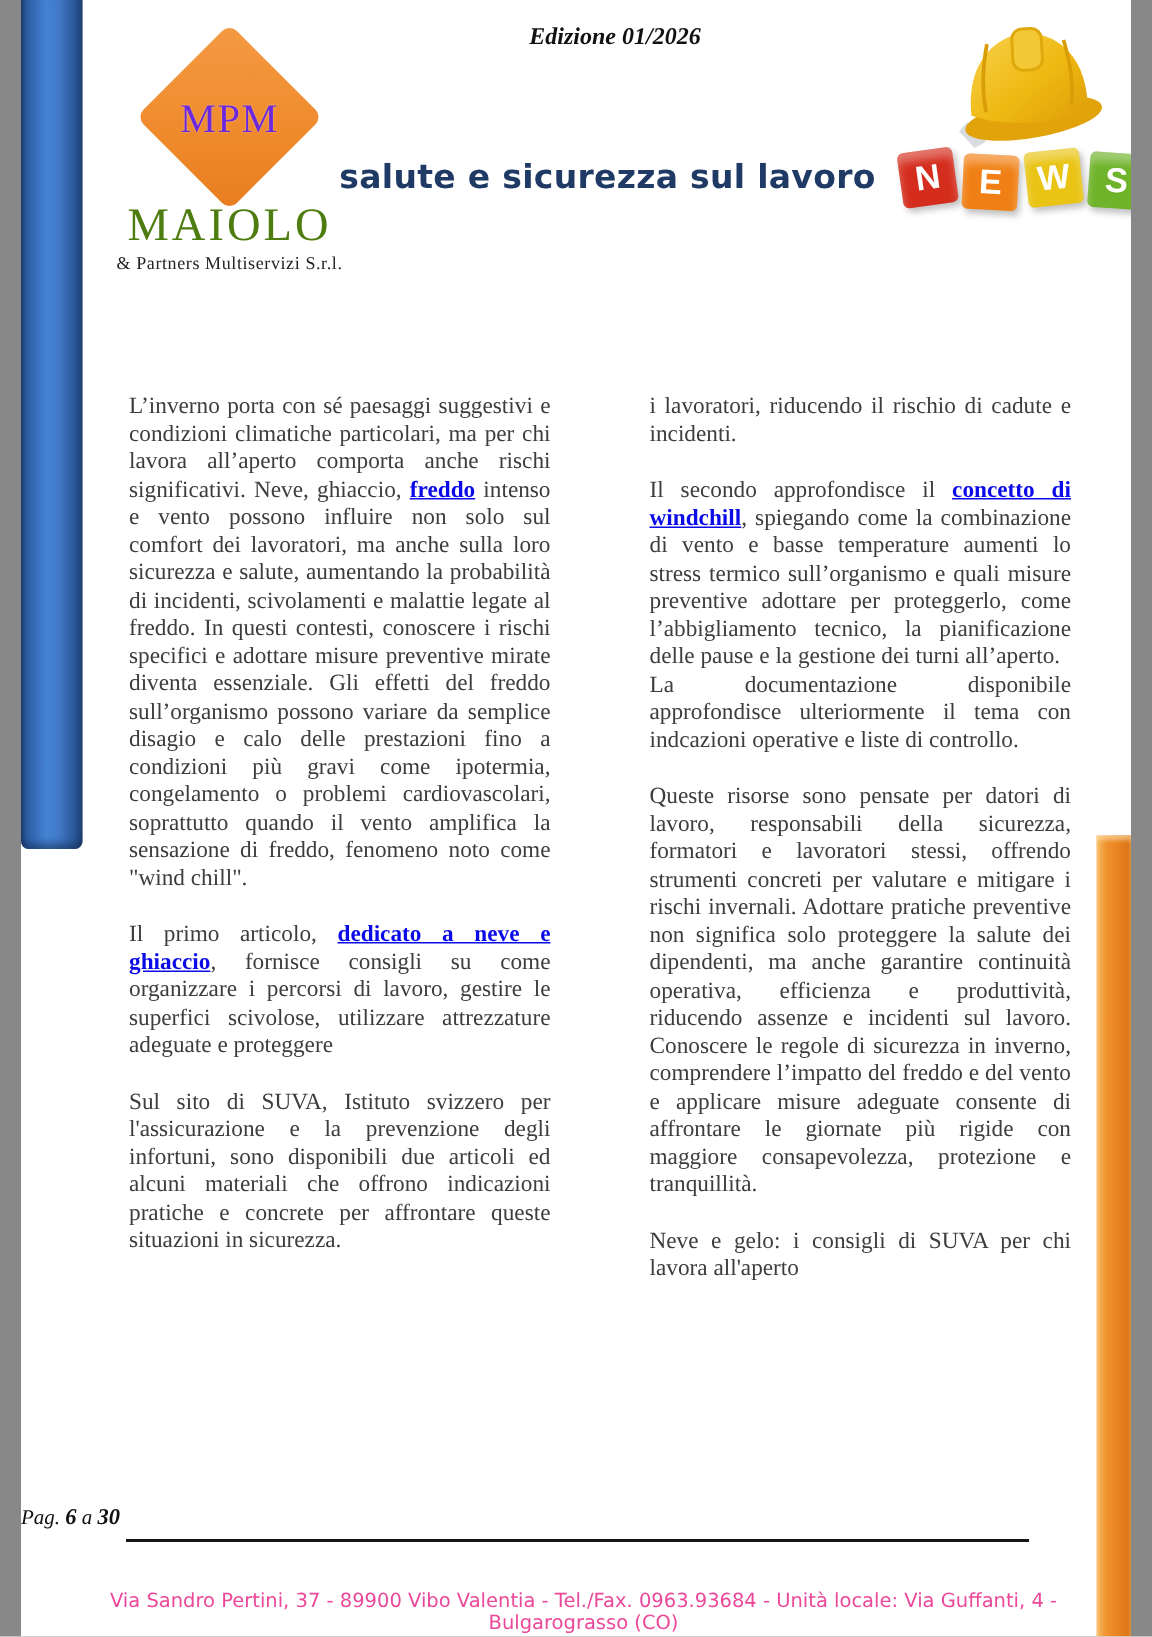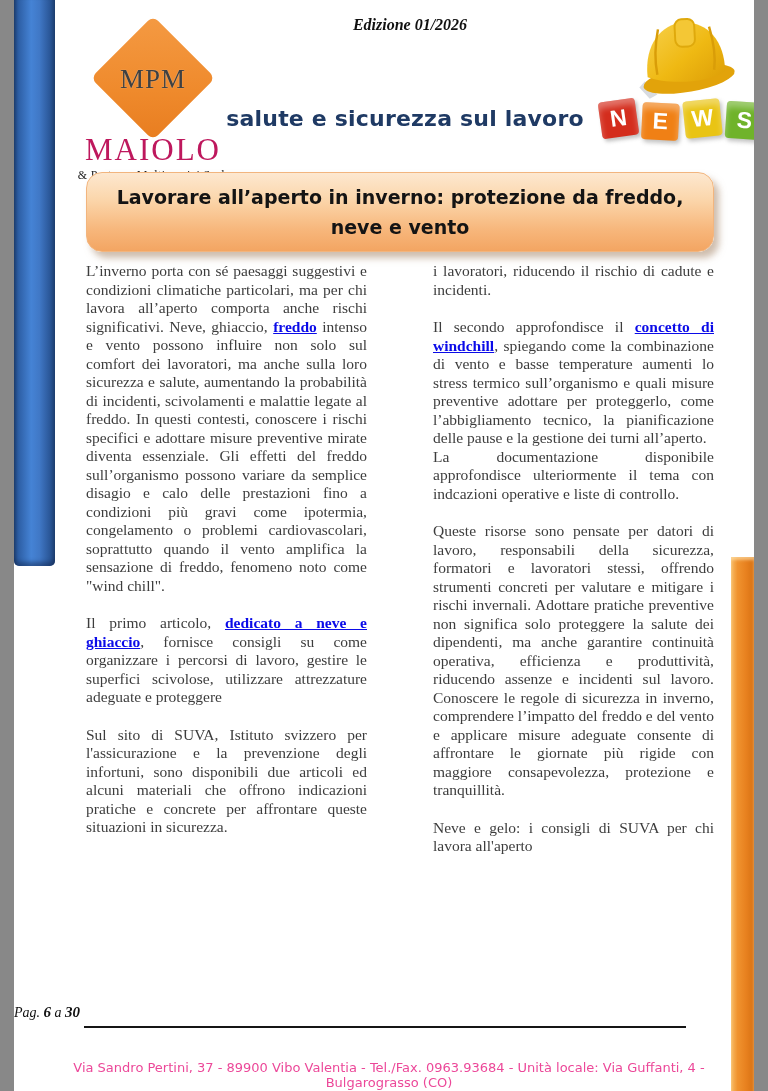--- a/index.html
+++ b/index.html
@@ -32,24 +32,24 @@
   .diamond-wrap { position:relative; width:100%; height:108px; }
   .diamond {
     position:absolute; left:50%; top:54px; width:88px; height:88px;
     transform:translate(-50%,-50%) rotate(45deg);
     background:linear-gradient(135deg,#f49a43 0%,#ef8a2c 60%,#e87d20 100%);
     border-radius:7px;
   }
   .diamond-text {
     position:absolute; left:0; right:0; top:40px; text-align:center;
     font-family:"Liberation Serif", serif; font-size:27px; letter-spacing:1px;
-    color:#404040; text-shadow:0 0 1px rgba(255,255,255,.6);
+    color:#6d28d9; text-shadow:0 0 1px rgba(255,255,255,.6);
   }
   .logo-name {
-    font-family:"Liberation Serif", serif; font-size:31px; color:#be185d;
+    font-family:"Liberation Serif", serif; font-size:31px; color:#4d7c0f;
     letter-spacing:2px; margin-top:2px; line-height:1.05;
   }
   .logo-sub {
     font-family:"Liberation Serif", serif; font-size:12px; color:#222;
     letter-spacing:.4px; margin-top:1px;
   }
   .main-title {
     position:absolute; left:196px; top:66px; width:390px; text-align:center;
     color:#1F3A64; font-weight:bold; line-height:35px; font-size:22px;
     letter-spacing:.2px;
@@ -162,26 +162,20 @@
     </svg>
   </div>
 
   <div class="news-cubes">
     <div class="cube cube-n">N</div>
     <div class="cube cube-e">E</div>
     <div class="cube cube-w">W</div>
     <div class="cube cube-s">S</div>
   </div>
 
-  <div class="banner">
-    <div>
-      <span class="bl">Lavorare all’aperto in inverno: protezione da freddo,</span><br>
-      <span class="bl">neve e vento</span>
-    </div>
-  </div>
 
   <div class="content">
     <div class="col">
       <p><span>L’inverno porta con sé paesaggi suggestivi e condizioni climatiche particolari, ma per chi lavora all’aperto comporta anche rischi significativi. Neve, ghiaccio, </span><a class="doclink">freddo</a><span> intenso e vento possono influire non solo sul comfort dei lavoratori, ma anche sulla loro sicurezza e salute, aumentando la probabilità di incidenti, scivolamenti e malattie legate al freddo. In questi contesti, conoscere i rischi specifici e adottare misure preventive mirate diventa essenziale. Gli effetti del freddo sull’organismo possono variare da semplice disagio e calo delle prestazioni fino a condizioni più gravi come ipotermia, congelamento o problemi cardiovascolari, soprattutto quando il vento amplifica la sensazione di freddo, fenomeno noto come "wind chill".</span></p>
       <p><span>Il primo articolo, </span><a class="doclink">dedicato a neve e ghiaccio</a><span>, fornisce consigli su come organizzare i percorsi di lavoro, gestire le superfici scivolose, utilizzare attrezzature adeguate e proteggere</span></p>
       <p>Sul sito di SUVA, Istituto svizzero per l'assicurazione e la prevenzione degli infortuni, sono disponibili due articoli ed alcuni materiali che offrono indicazioni pratiche e concrete per affrontare queste situazioni in sicurezza.</p>
     </div>
     <div class="col">
       <p>i lavoratori, riducendo il rischio di cadute e incidenti.</p>
       <p class="tight"><span>Il secondo approfondisce il </span><a class="doclink">concetto di windchill</a><span>, spiegando come la combinazione di vento e basse temperature aumenti lo stress termico sull’organismo e quali misure preventive adottare per proteggerlo, come l’abbigliamento tecnico, la pianificazione delle pause e la gestione dei turni all’aperto.</span></p>

